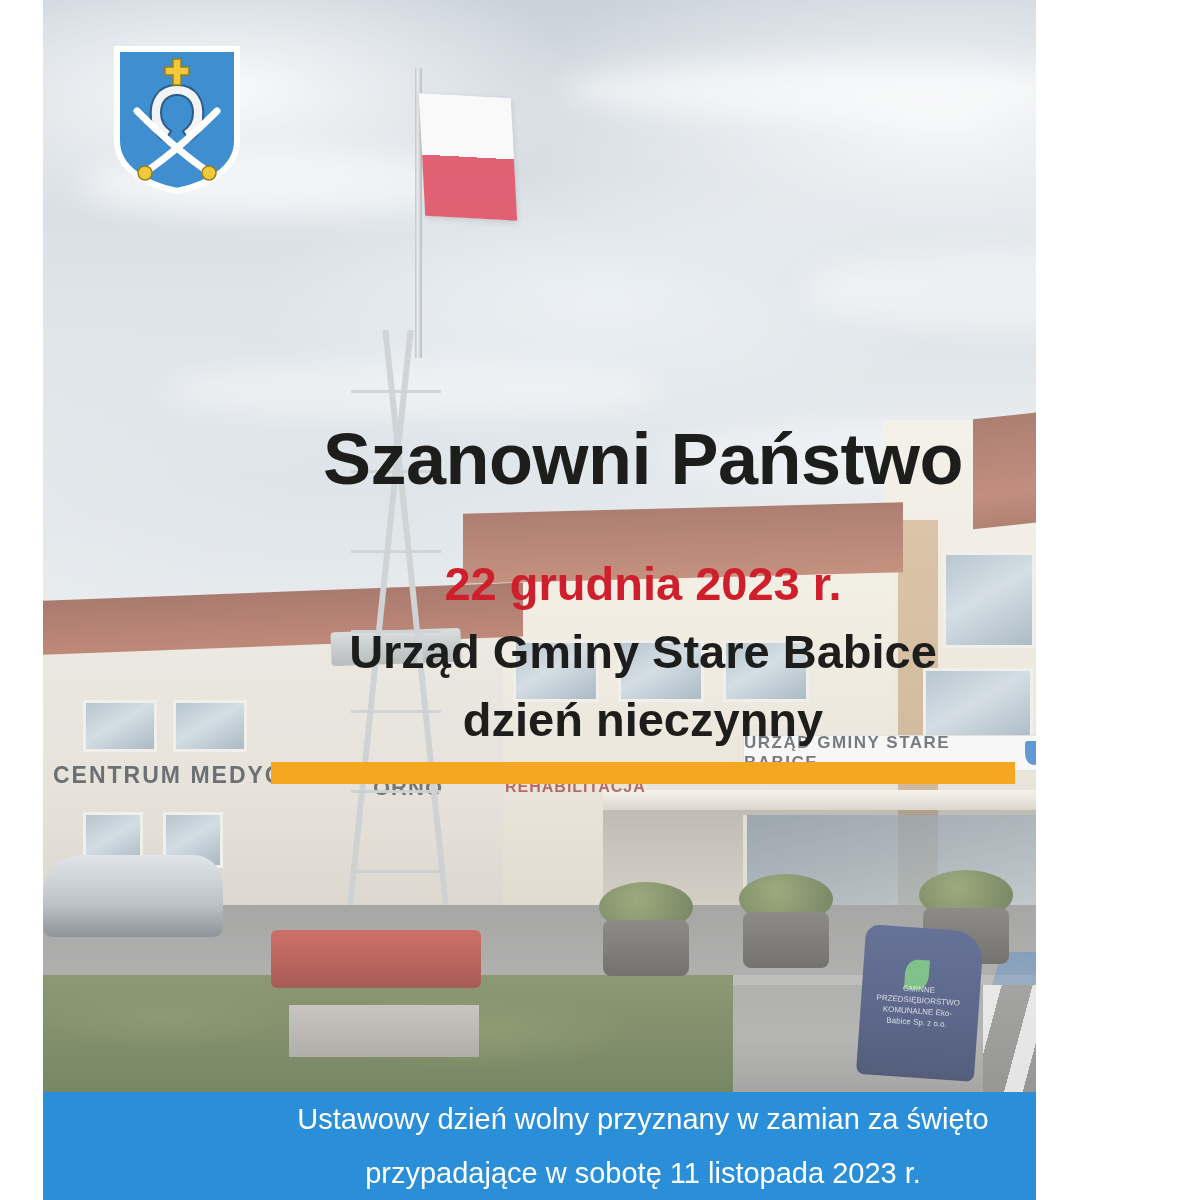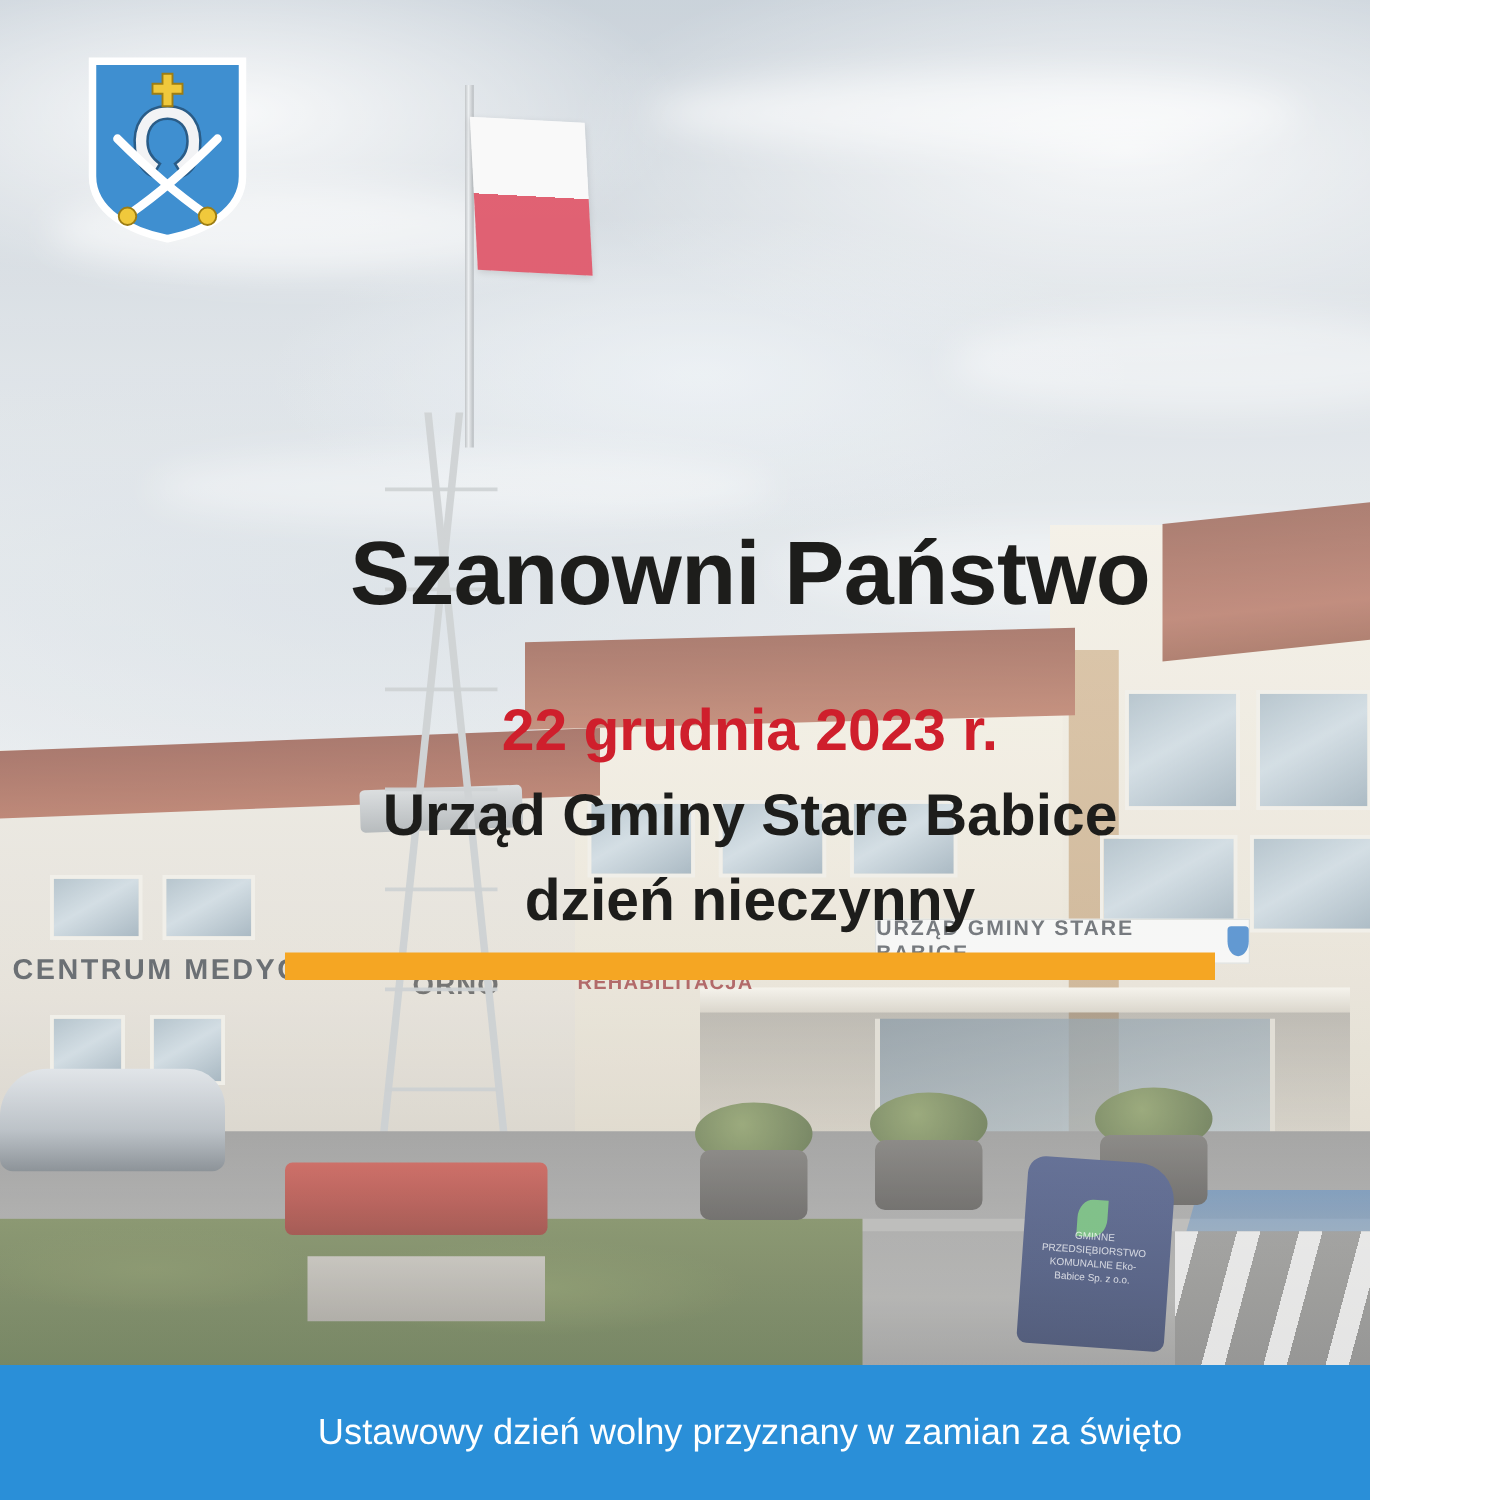--- a/index.html
+++ b/index.html
@@ -6,24 +6,25 @@
     margin: 0;
     padding: 0;
     background: #ffffff;
   }
   body {
     font-family: "Liberation Sans", sans-serif;
   }
 
   .poster {
     position: relative;
-    width: 1096px;
+    width: 993px;
     height: 1200px;
     overflow: hidden;
     background: #b9c3cb;
+    margin-left: 43px;
   }
 
   
   .photo {
     position: absolute;
     inset: 0;
     overflow: hidden;
   }
   .sky {
     position: absolute;
@@ -504,15 +505,16 @@
   <div class="text-wrap">
     <div class="headline">Szanowni Państwo</div>
     <div class="date-line">22 grudnia 2023 r.</div>
     <div class="office-line">Urząd Gminy Stare Babice</div>
     <div class="closed-line">dzień nieczynny</div>
     <div class="divider"></div>
   </div>
 
   <div class="footer">
     <div class="footer-line">Ustawowy dzień wolny przyznany w zamian za święto</div>
+    <div class="footer-line">przypadające w sobotę 11 listopada 2023 r.</div>
   </div>
 
 </div>
 
 </body></html>

